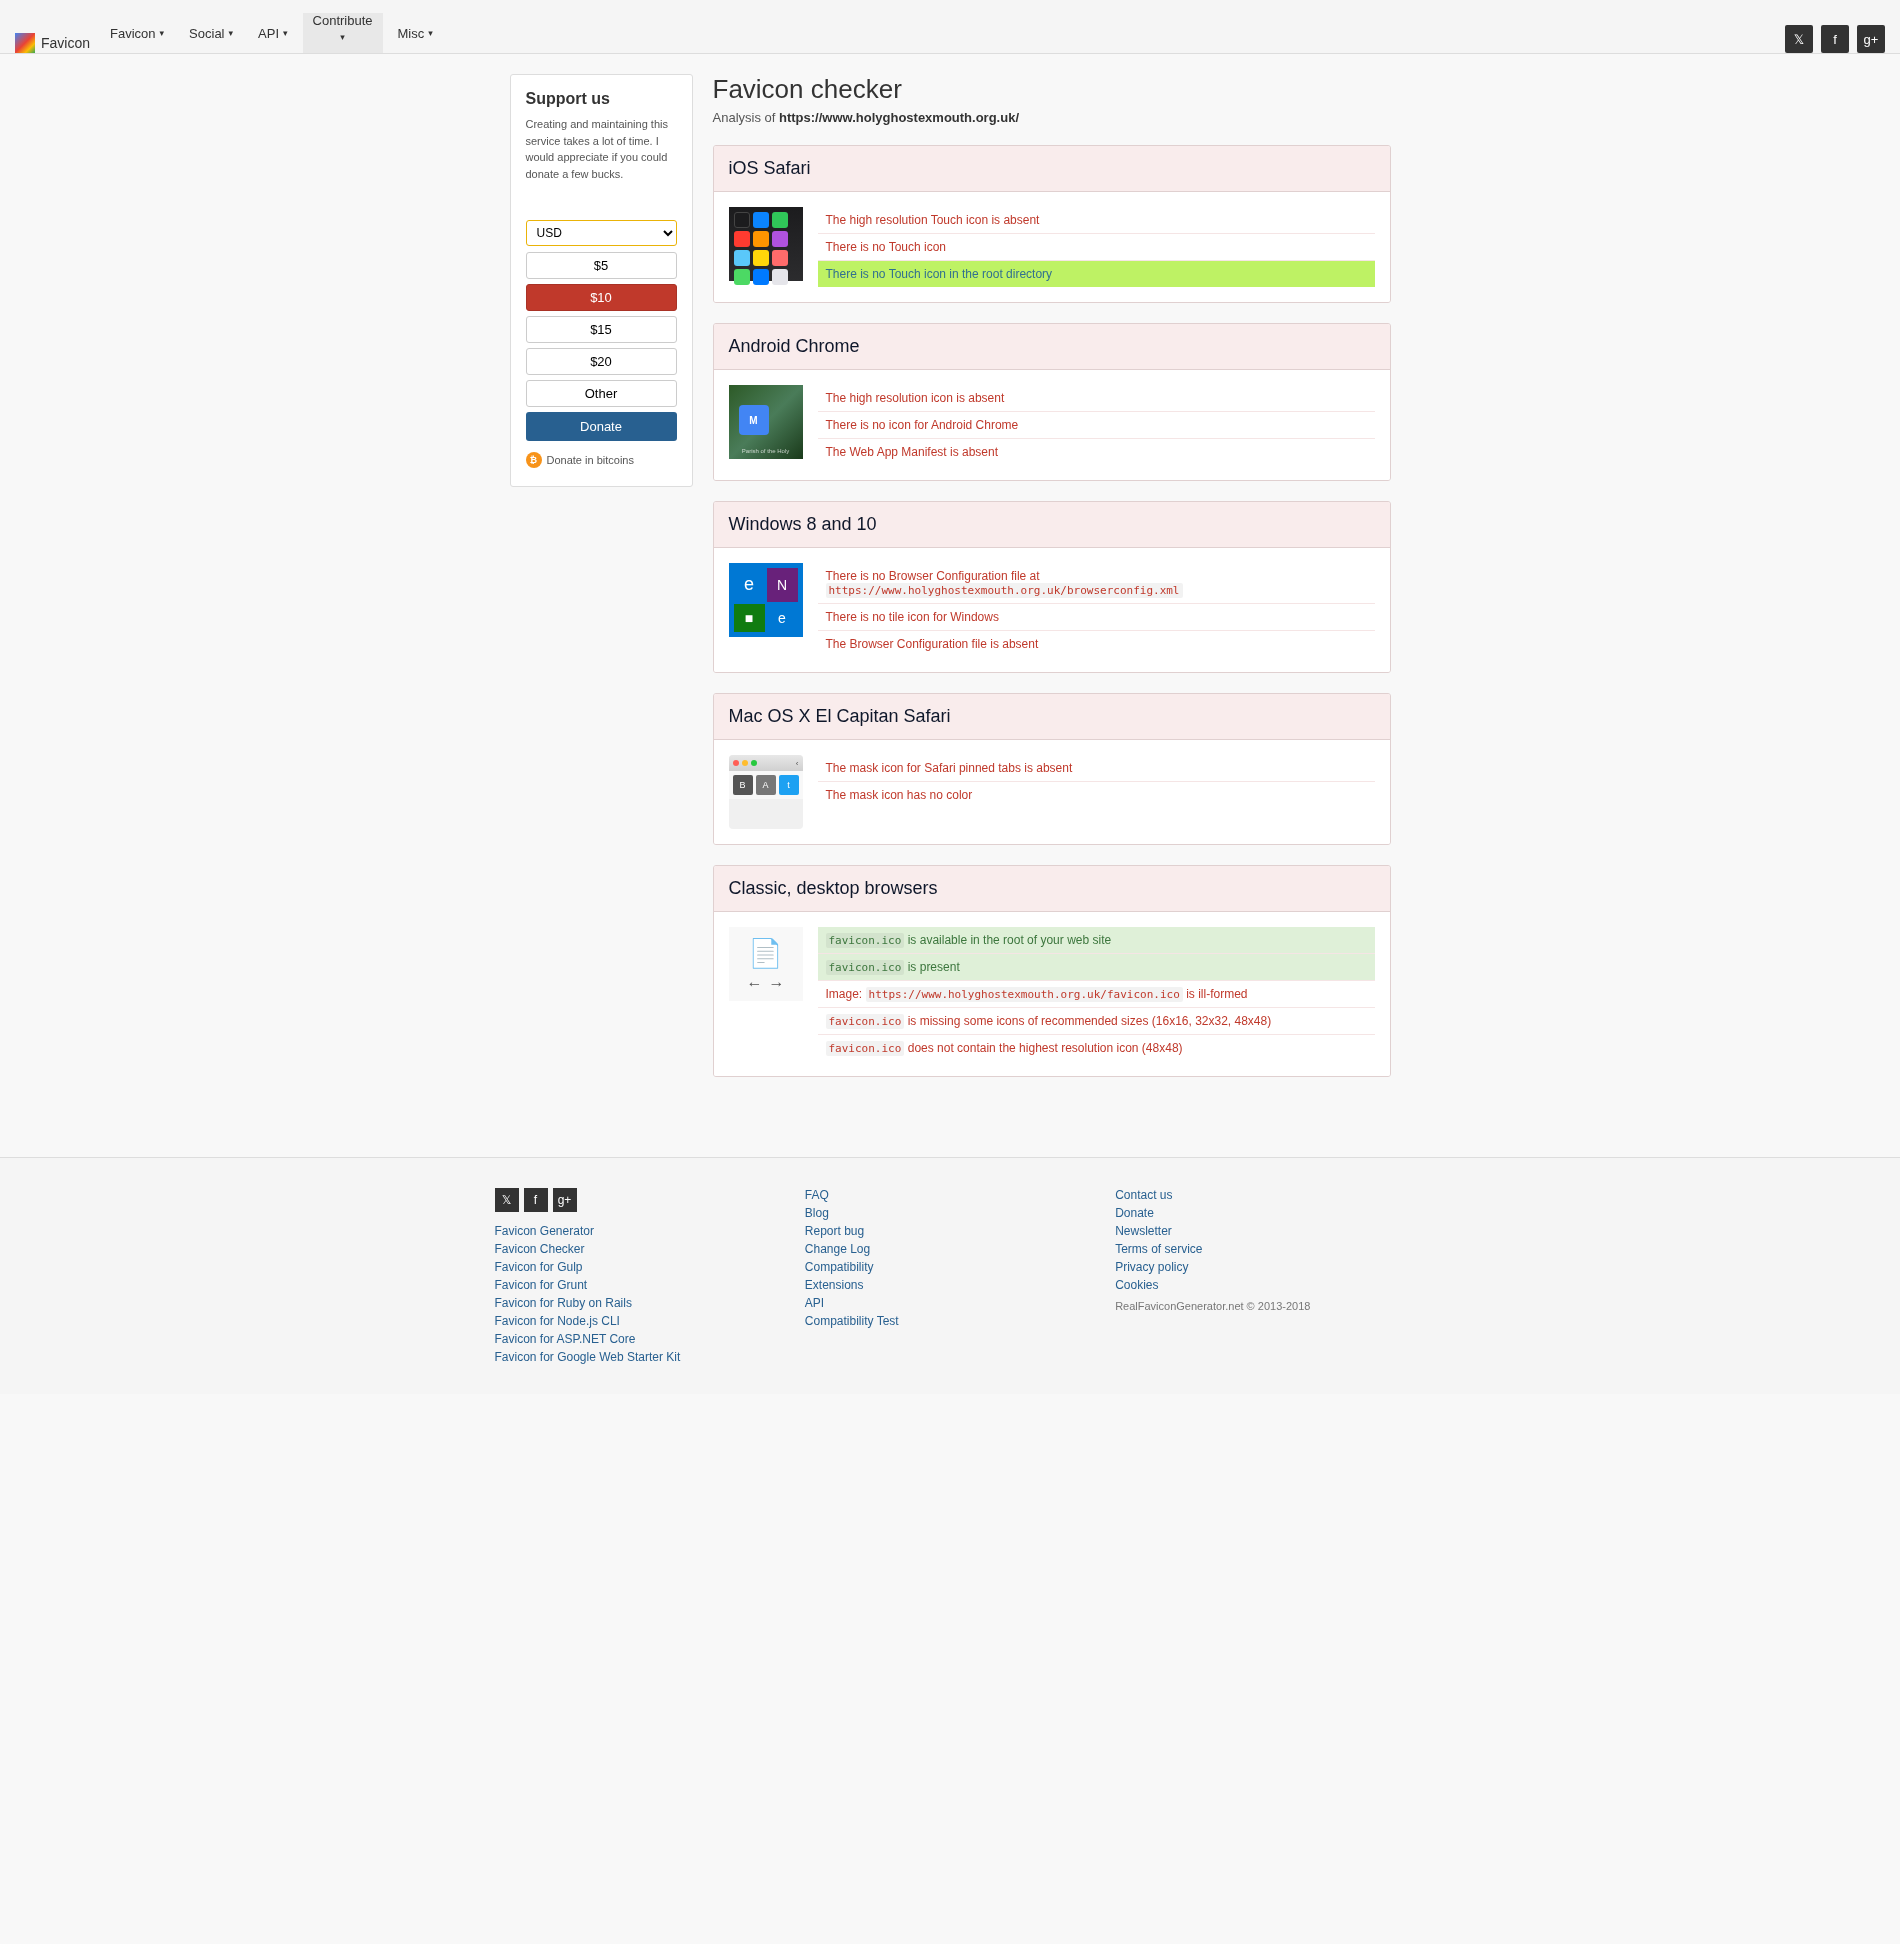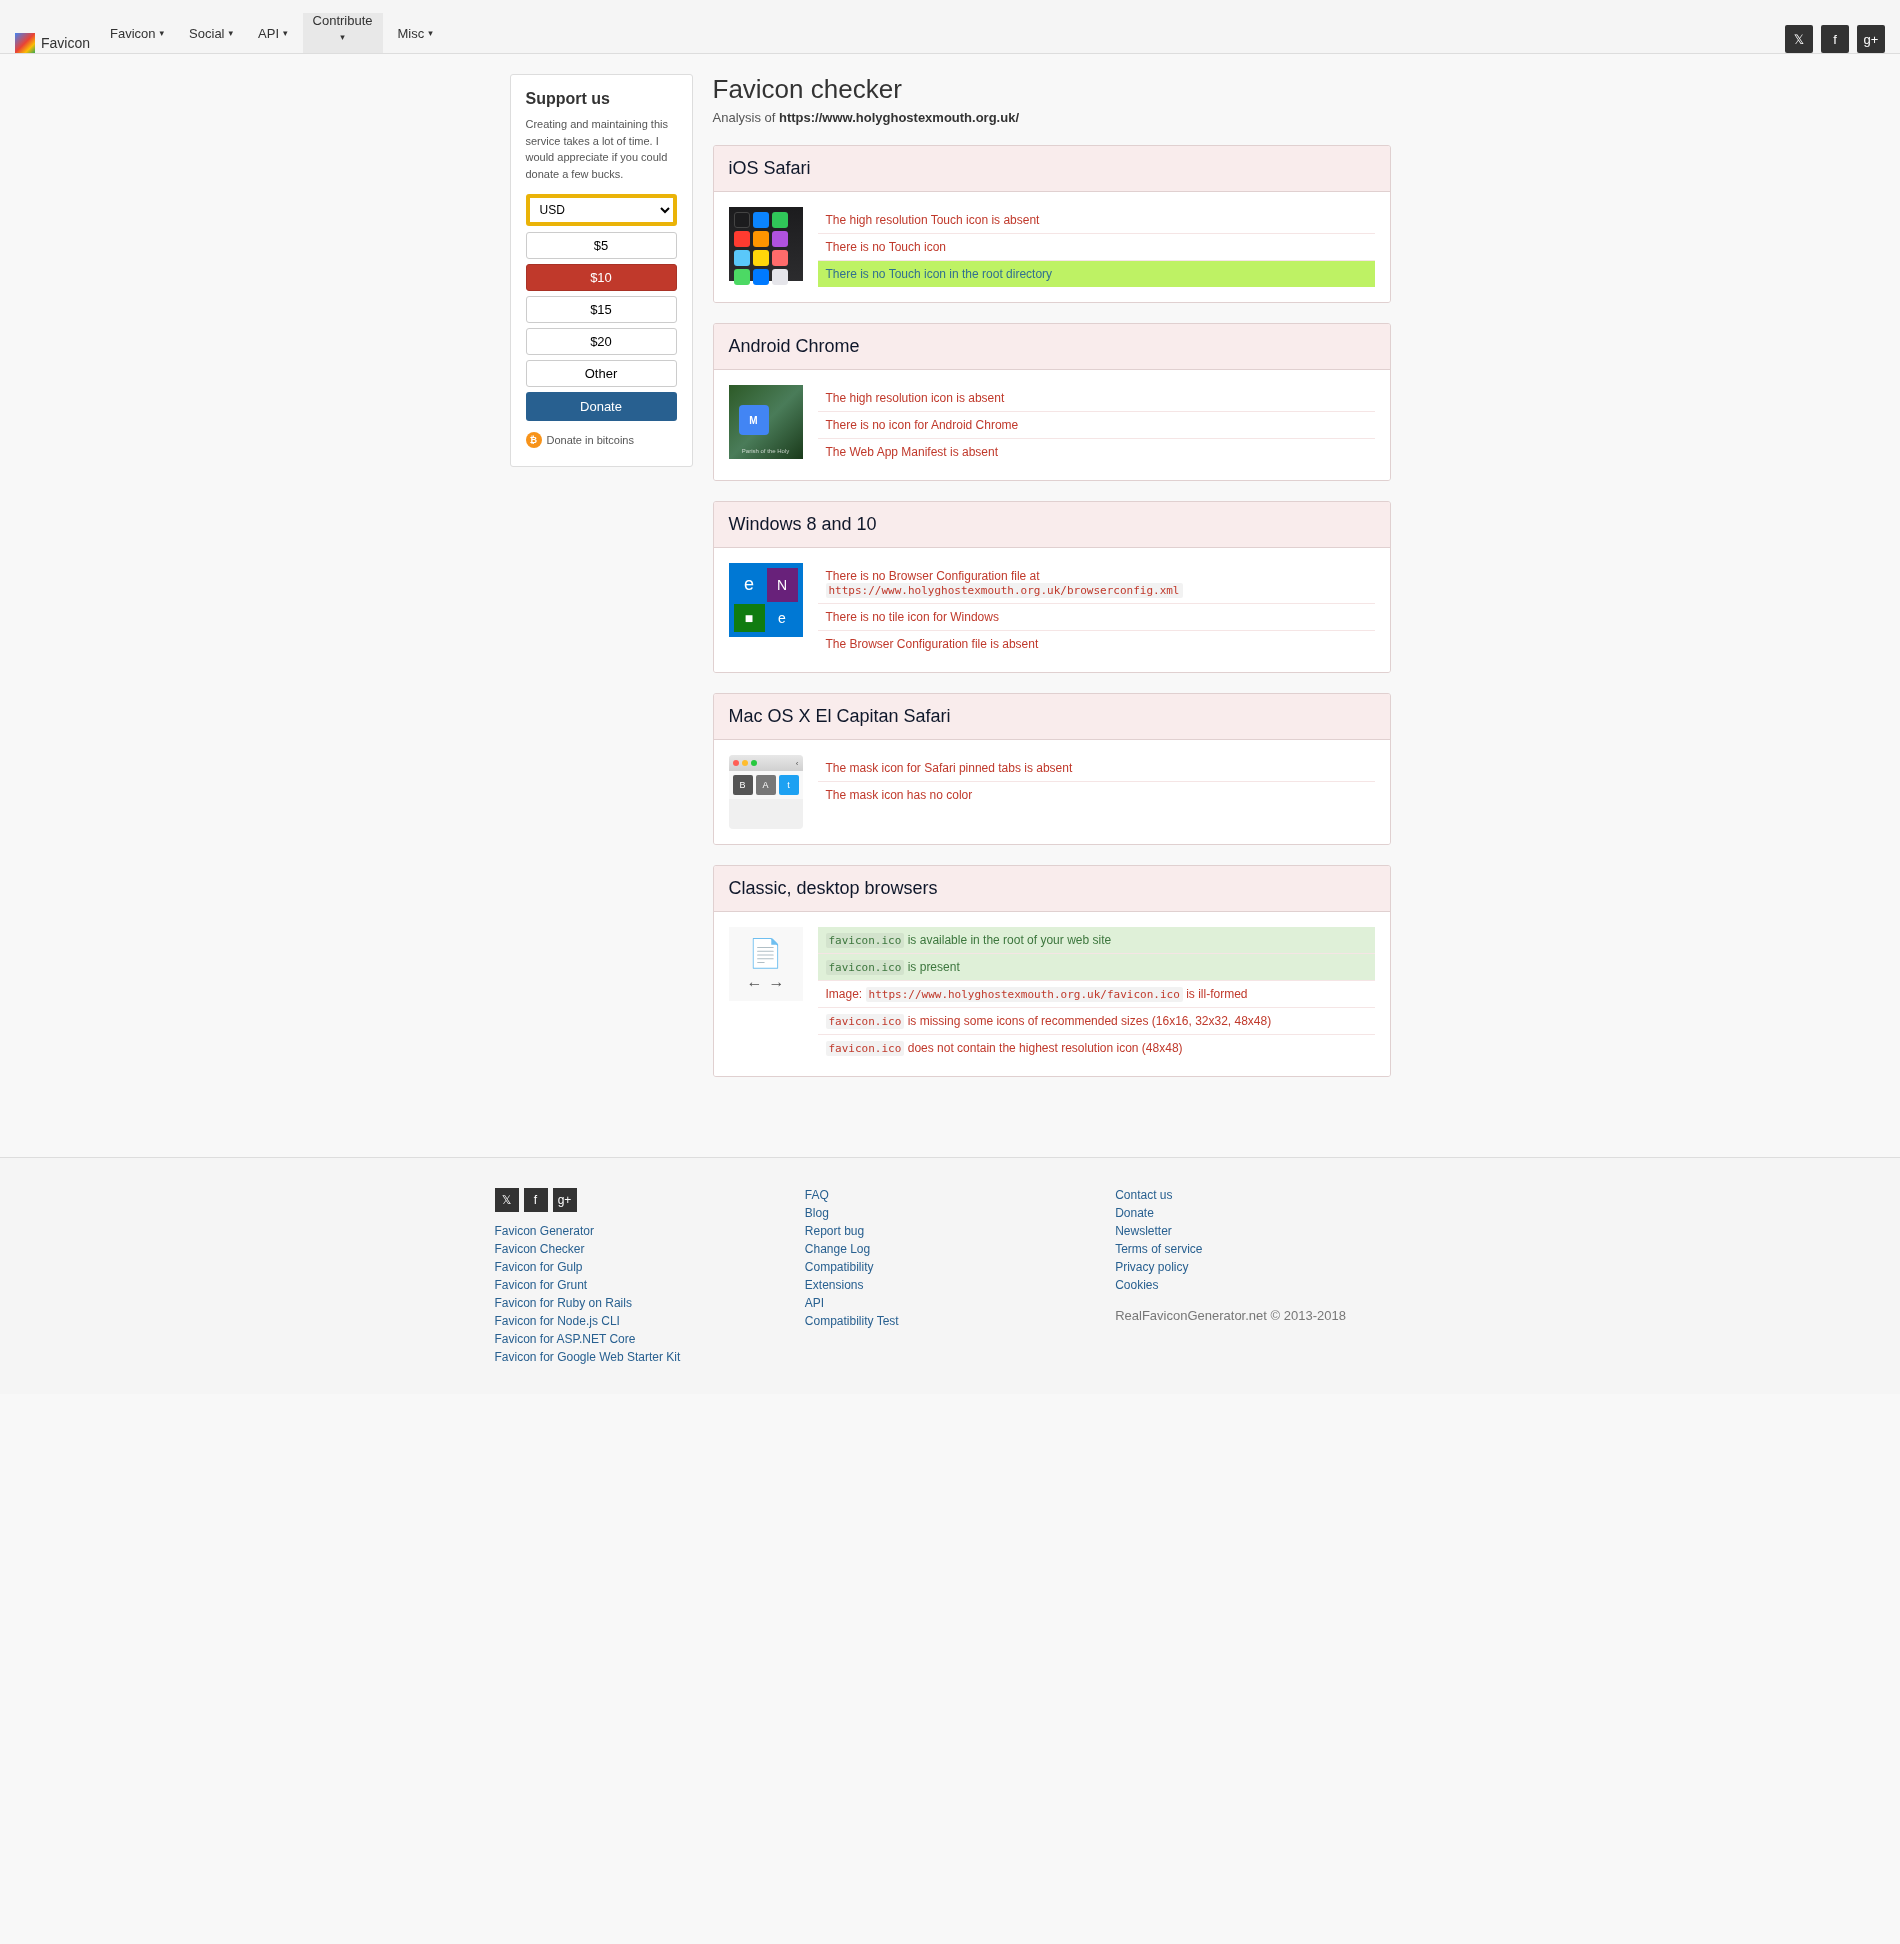--- a/index.html
+++ b/index.html
@@ -87,26 +87,27 @@
     }
     .support-text {
       font-size: 11px;
       color: #555;
       line-height: 1.5;
       margin-bottom: 12px;
     }
     .currency-select {
       width: 100%;
       padding: 4px 6px;
-      border: 4px solid #eab308;
+      border: 1px solid #eab308;
       border-radius: 3px;
       font-size: 12px;
       margin-bottom: 6px;
       background: white;
       cursor: pointer;
+      margin-top: 26px;
     }
     .amount-btn {
       display: block;
       width: 100%;
       padding: 5px;
       border: 1px solid #ccc;
       background: white;
       border-radius: 3px;
       font-size: 13px;
       cursor: pointer;
@@ -297,21 +298,21 @@
       display: flex; align-items: center; justify-content: center;
       font-size: 12px; cursor: pointer;
     }
     .footer-links { display: flex; flex-direction: column; gap: 4px; }
     .footer-link {
       color: #286090;
       font-size: 12px;
       text-decoration: none;
       cursor: pointer;
     }
-    .footer-copyright { font-size: 13px; color: #777; margin-top: 12px; }
+    .footer-copyright { font-size: 11px; color: #777; margin-top: 4px; }
   </style>
 </head>
 <body>
 
 <nav class="navbar">
   <a class="navbar-brand">
     <span class="brand-icon"></span>
     <span>Favicon</span>
   </a>
   <div class="nav-links">

